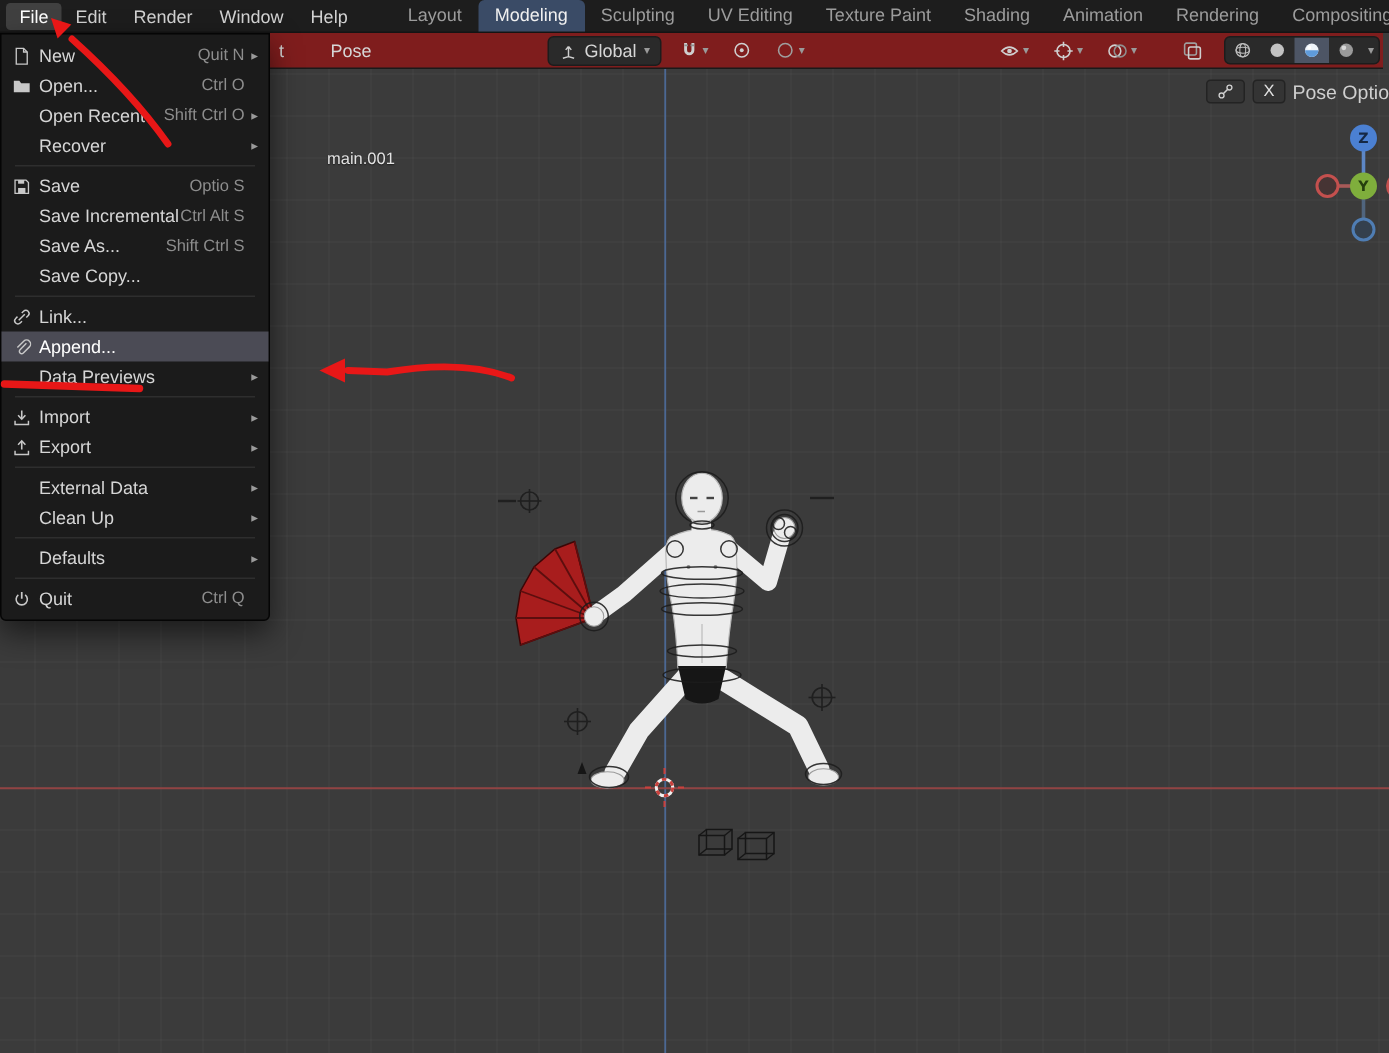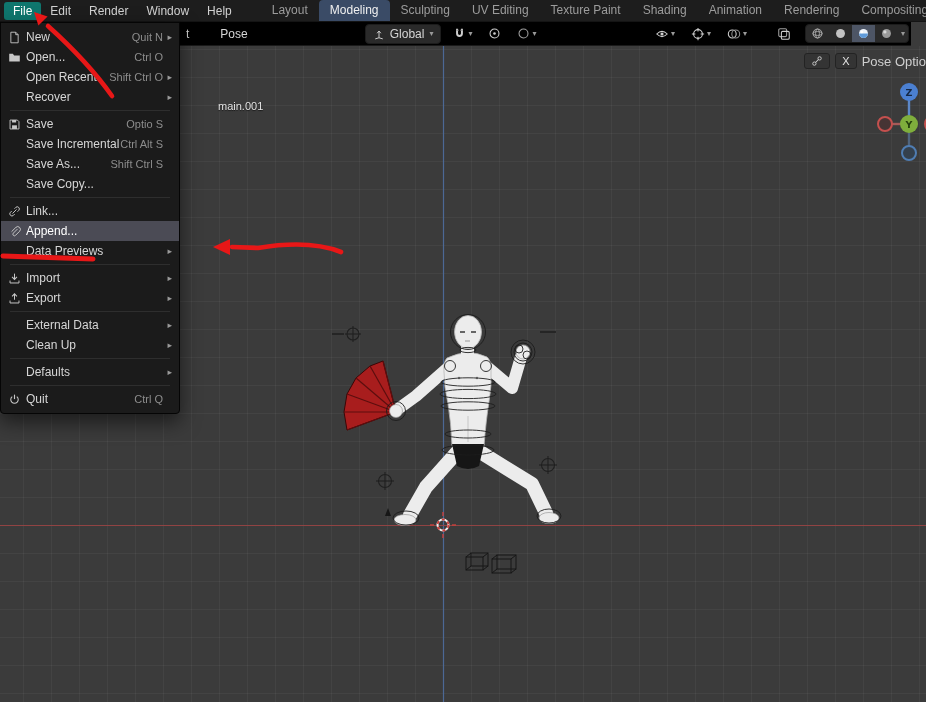--- a/index.html
+++ b/index.html
@@ -12,27 +12,27 @@
   background-image:linear-gradient(rgba(255,255,255,.045) 1px,transparent 1px),
   linear-gradient(90deg,rgba(255,255,255,.045) 1px,transparent 1px);
   background-size:28px 28px;background-position:23px 3px;z-index:0}
 #scene{position:absolute;inset:0;z-index:1;pointer-events:none}
 #objlabel{position:absolute;left:218px;top:100px;z-index:2;font-size:11px;color:#e2e2e2;text-shadow:0 1px 1px rgba(0,0,0,.6)}
 
 
 .topbar{position:absolute;left:0;top:0;right:0;height:22px;background:#1d1d1d;border-bottom:1px solid #141414;display:flex;align-items:center;z-index:6}
 #tb-menus{display:flex;align-items:center;padding-left:4px}
 .tb-menu{font-size:12px;color:#d2d2d2;padding:2px 9px;border-radius:3px;white-space:nowrap}
-.tb-menu.active{background:#0f766e;color:#fff}
+.tb-menu.active{background:#404040;color:#fff}
 #tb-tabs{display:flex;align-items:center;margin-left:20px;height:22px}
 .tb-tab{font-size:12px;color:#9c9c9c;padding:3px 11px 4px;border-radius:4px 4px 0 0;white-space:nowrap}
 .tb-tab.active{background:#3a4b66;color:#f0f0f0}
 
 
-.header2{position:absolute;left:0;top:22px;right:15px;height:24px;background:#000000;border-bottom:1px solid #1a1a1a;display:flex;align-items:center;z-index:5;font-size:12px}
+.header2{position:absolute;left:0;top:22px;right:4px;height:24px;background:#7f1d1d;border-bottom:1px solid #1a1a1a;display:flex;align-items:center;z-index:5;font-size:12px}
 .h2-frag{margin-left:186px;color:#cfcfcf}
 .h2-menu{margin-left:24px;color:#d6d6d6;padding:2px 7px;border-radius:3px}
 .pill{display:flex;align-items:center;gap:5px;background:#2a2a2a;border:1px solid #1c1c1c;border-radius:4px;padding:2px 7px;margin-left:110px;color:#d6d6d6}
 .chev{font-size:8px;color:#9a9a9a}
 .iconbtn{display:flex;align-items:center;gap:2px;padding:2px 4px;border-radius:3px;margin-left:8px}
 .h2-right{margin-left:auto;display:flex;align-items:center;padding-right:2px}
 .shadegroup{display:flex;align-items:center;background:#2a2a2a;border:1px solid #1c1c1c;border-radius:4px;margin-left:10px;overflow:hidden}
 .shadebtn{padding:2px 5px;display:flex;align-items:center}
 .shadebtn.pressed{background:#4d5565}
 

